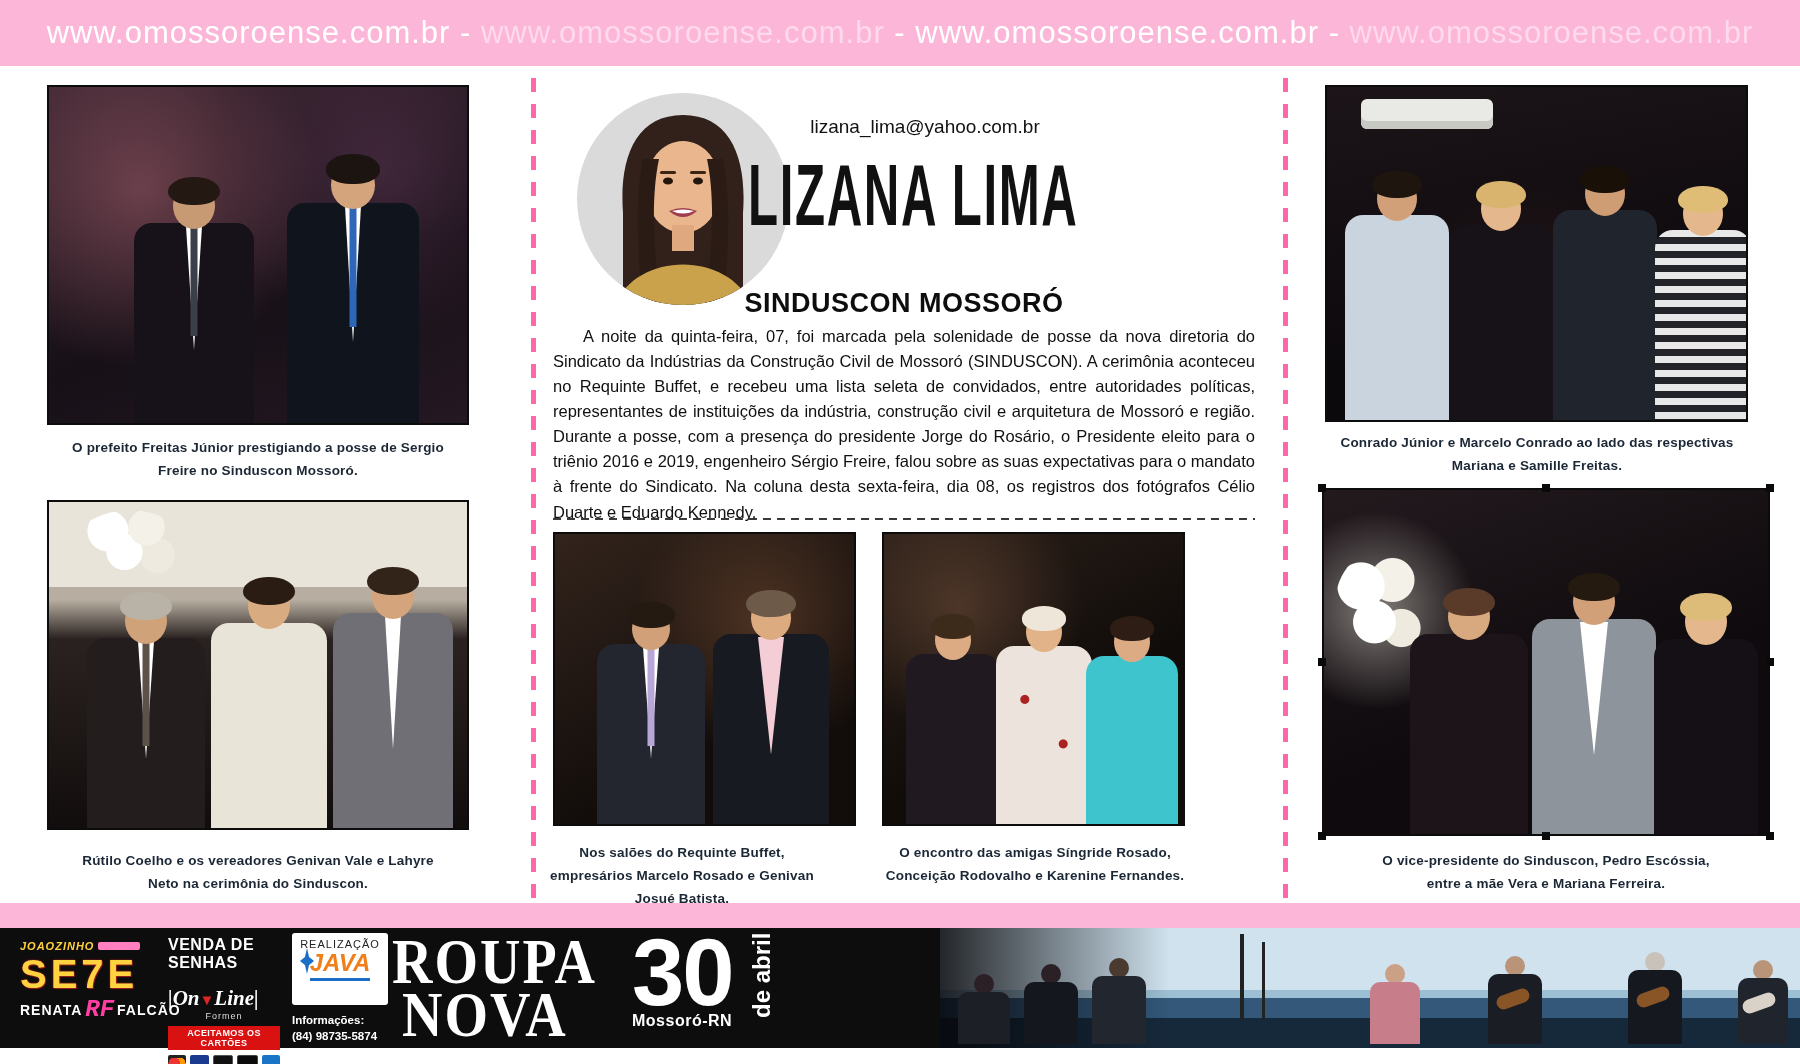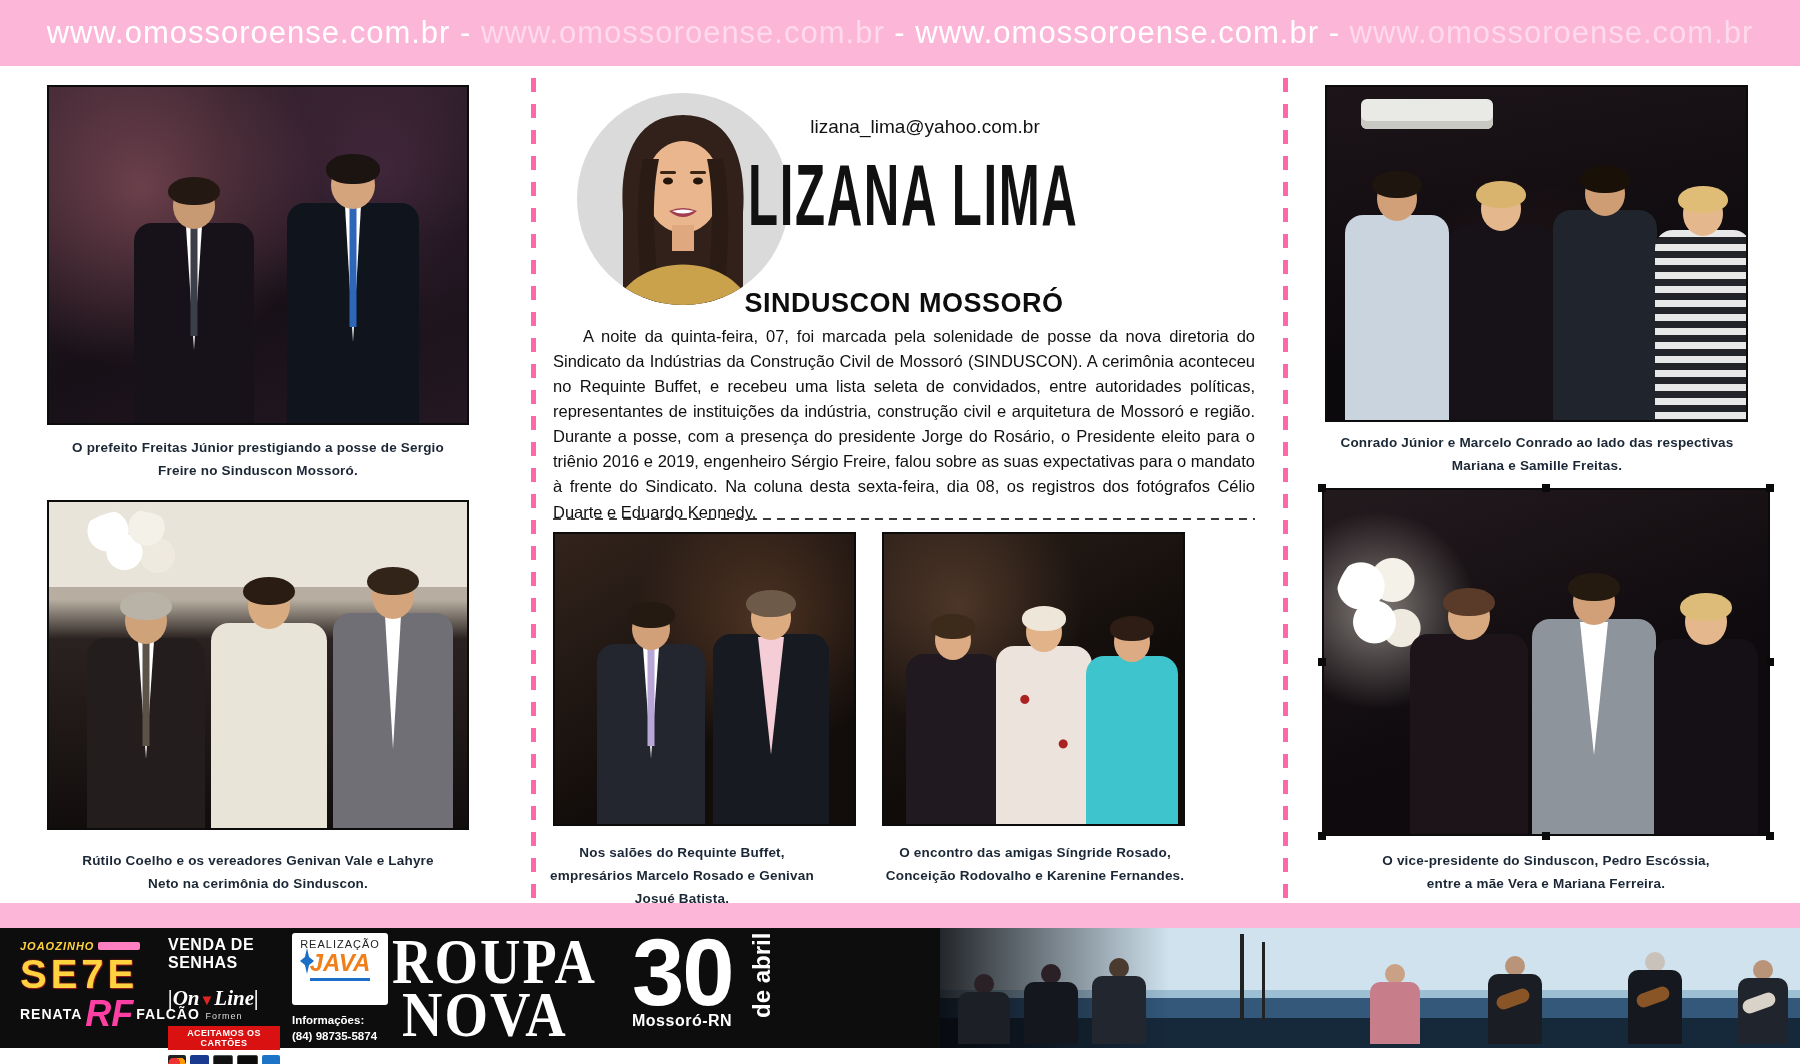--- a/index.html
+++ b/index.html
@@ -71,21 +71,21 @@
   
   .pinkbar{position:absolute;left:0;top:903px;width:1800px;height:25px;background:#fcb6d8;}
   .adbanner{position:absolute;left:0;top:928px;width:1800px;height:120px;background:#0d0d0d;color:#fff;}
   .seg{position:absolute;top:0;height:120px;}
   .joao{font-size:11px;font-weight:700;font-style:italic;color:#ffd23f;letter-spacing:1px;}
   .joaochip{display:inline-block;width:42px;height:8px;background:#ff7fc0;border-radius:2px;margin-left:4px;}
   .se7e{font-size:40px;font-weight:900;color:#ffd23f;letter-spacing:4px;line-height:1;
         text-shadow:0 0 2px #c22,1px 1px 0 #7a1a1a;}
   .renrow{display:flex;align-items:center;gap:3px;margin-top:6px;}
   .renata{font-size:14px;font-weight:700;color:#fff;letter-spacing:1px;}
-  .rf{font-family:Liberation Sans, sans-serif;font-style:italic;font-size:36px;font-weight:700;
+  .rf{font-family:Liberation Mono, monospace;font-style:italic;font-size:24px;font-weight:700;
       color:#ff3fa4;line-height:.8;}
   .venda{font-size:16px;font-weight:900;letter-spacing:.5px;}
   .online{font-family:"Liberation Serif",serif;font-style:italic;font-size:21px;font-weight:700;margin-top:14px;}
   .online .bar{color:#fff;} .online .tri{color:#e02424;font-size:15px;}
   .formen{font-size:9px;color:#ddd;text-align:center;letter-spacing:1px;}
   .aceit{margin-top:5px;background:#d91111;color:#fff;font-size:9px;font-weight:700;
          text-align:center;padding:2px 3px;letter-spacing:.4px;}
   .cards{display:flex;gap:4px;margin-top:5px;}
   .card{width:26px;height:17px;border-radius:2px;}
   .realbox{position:absolute;left:0;top:5px;width:96px;height:72px;background:#fff;border-radius:3px;

